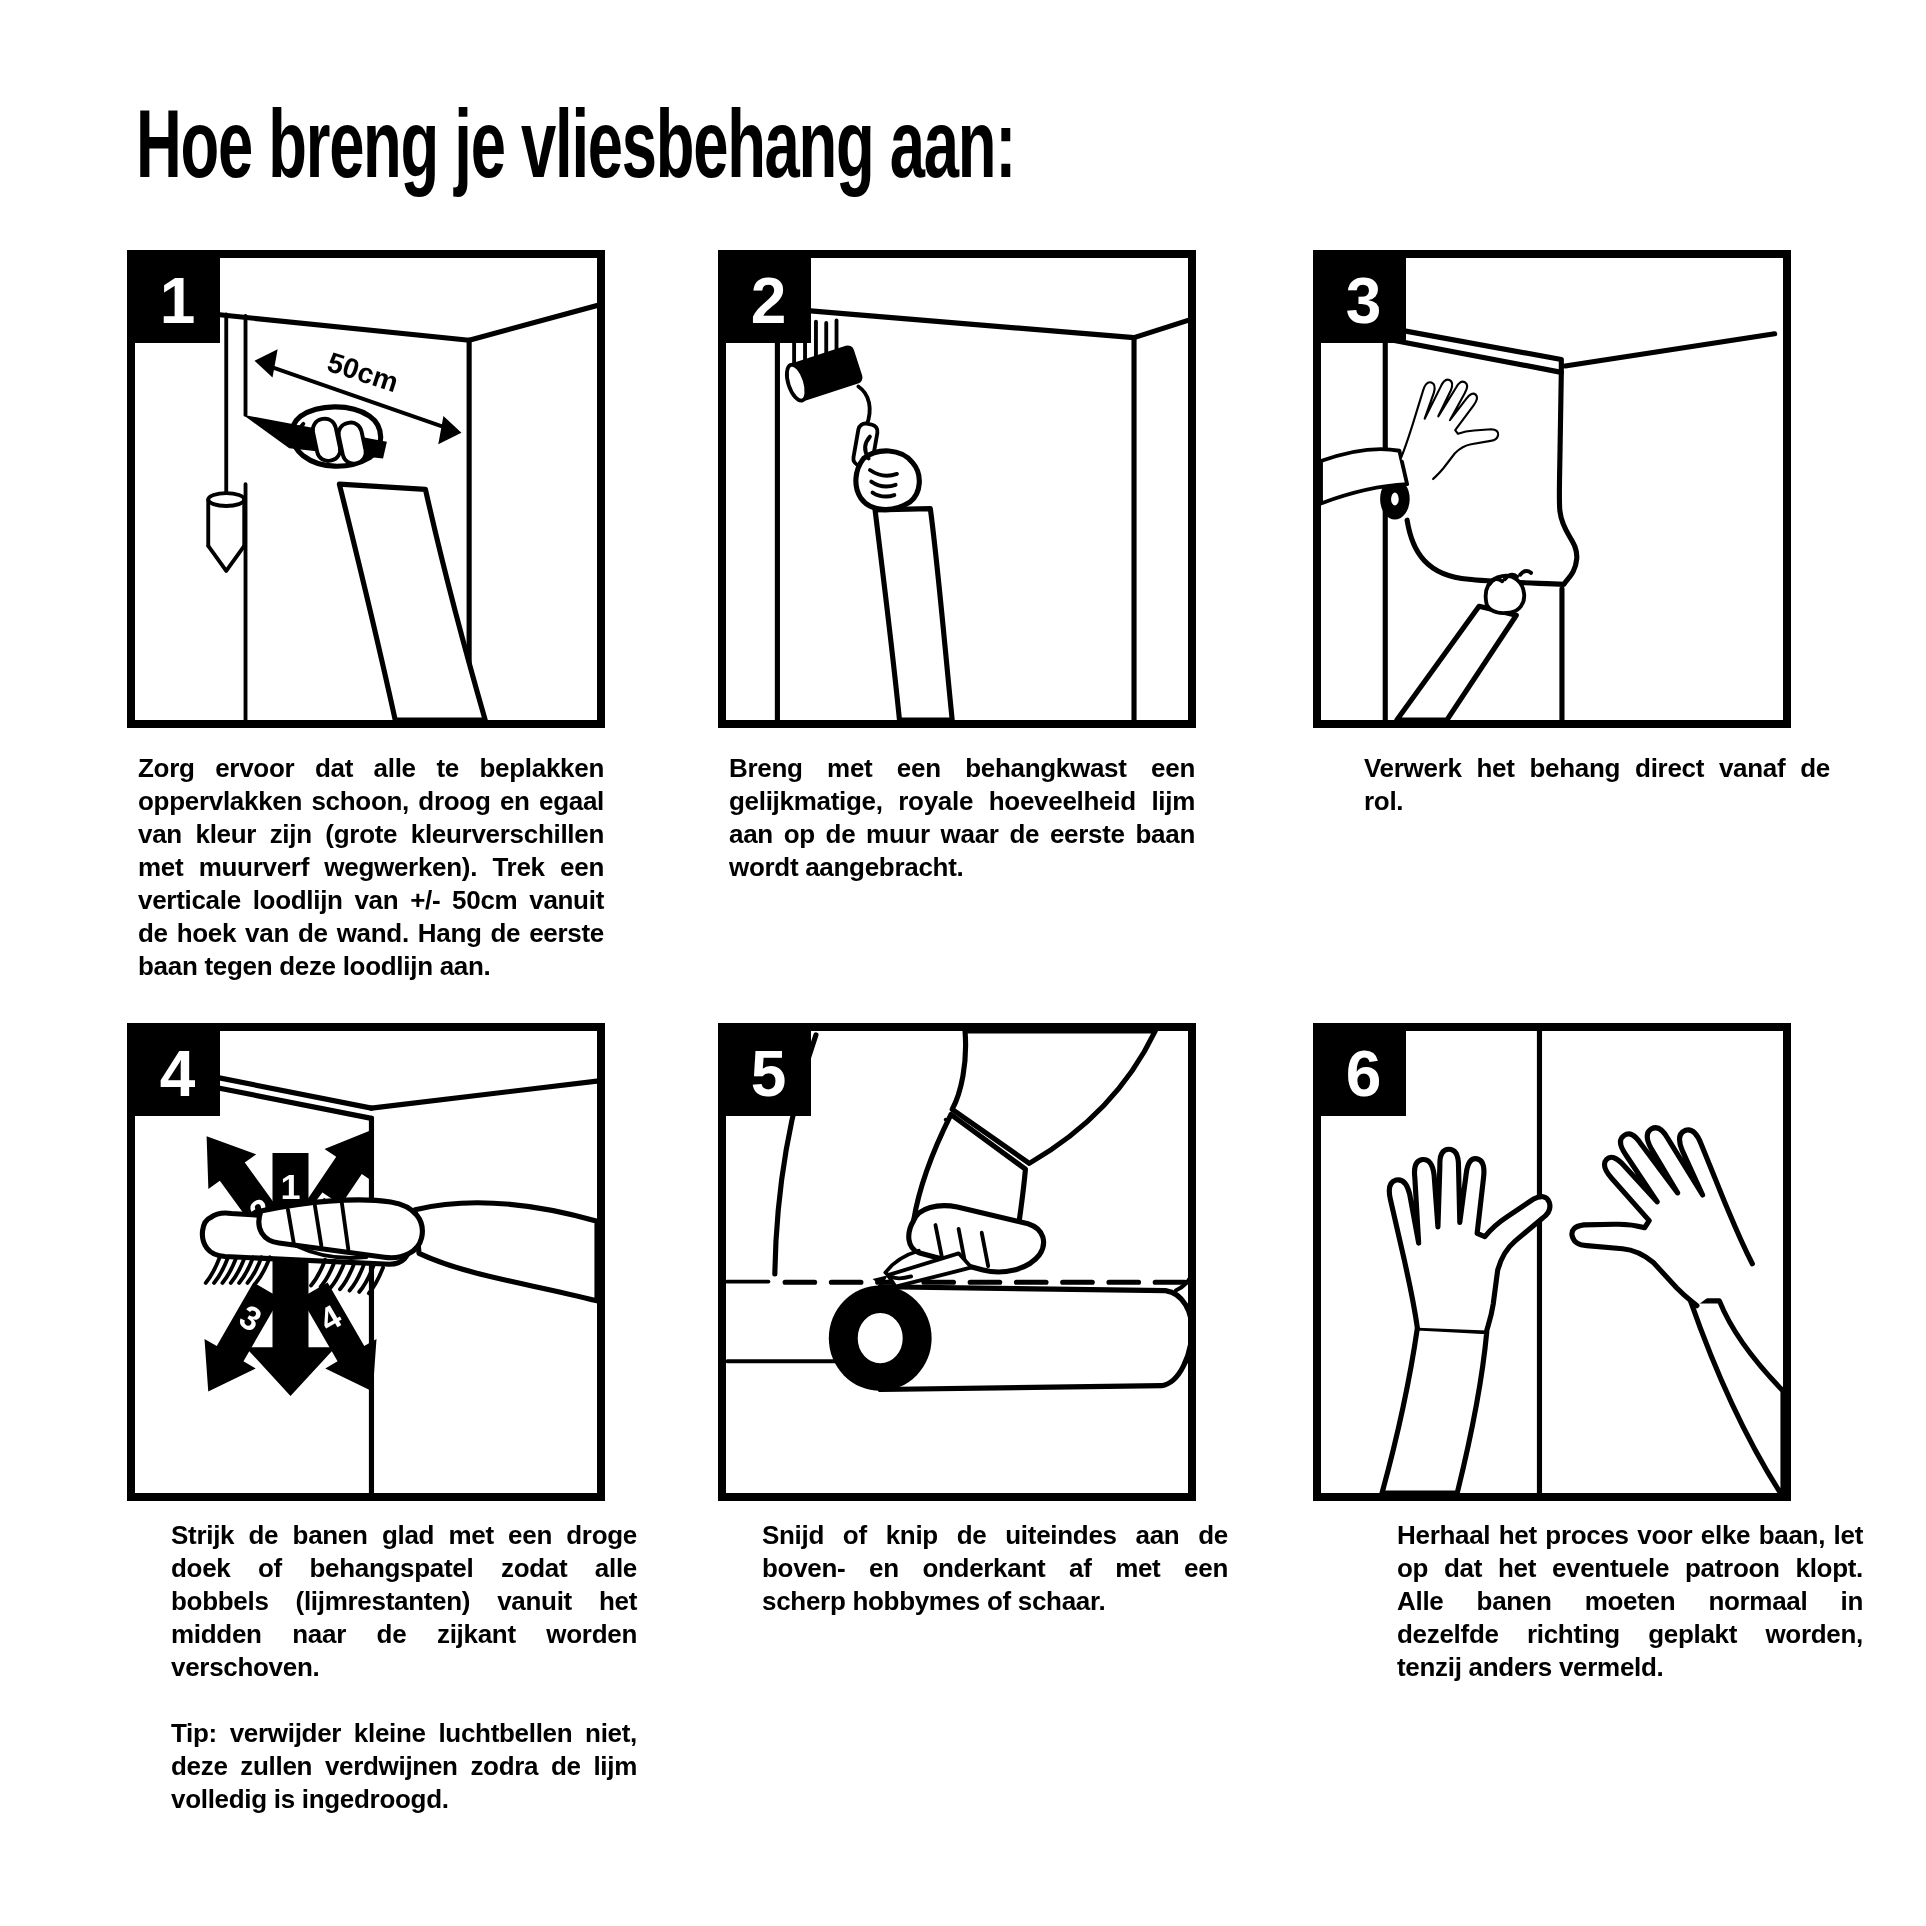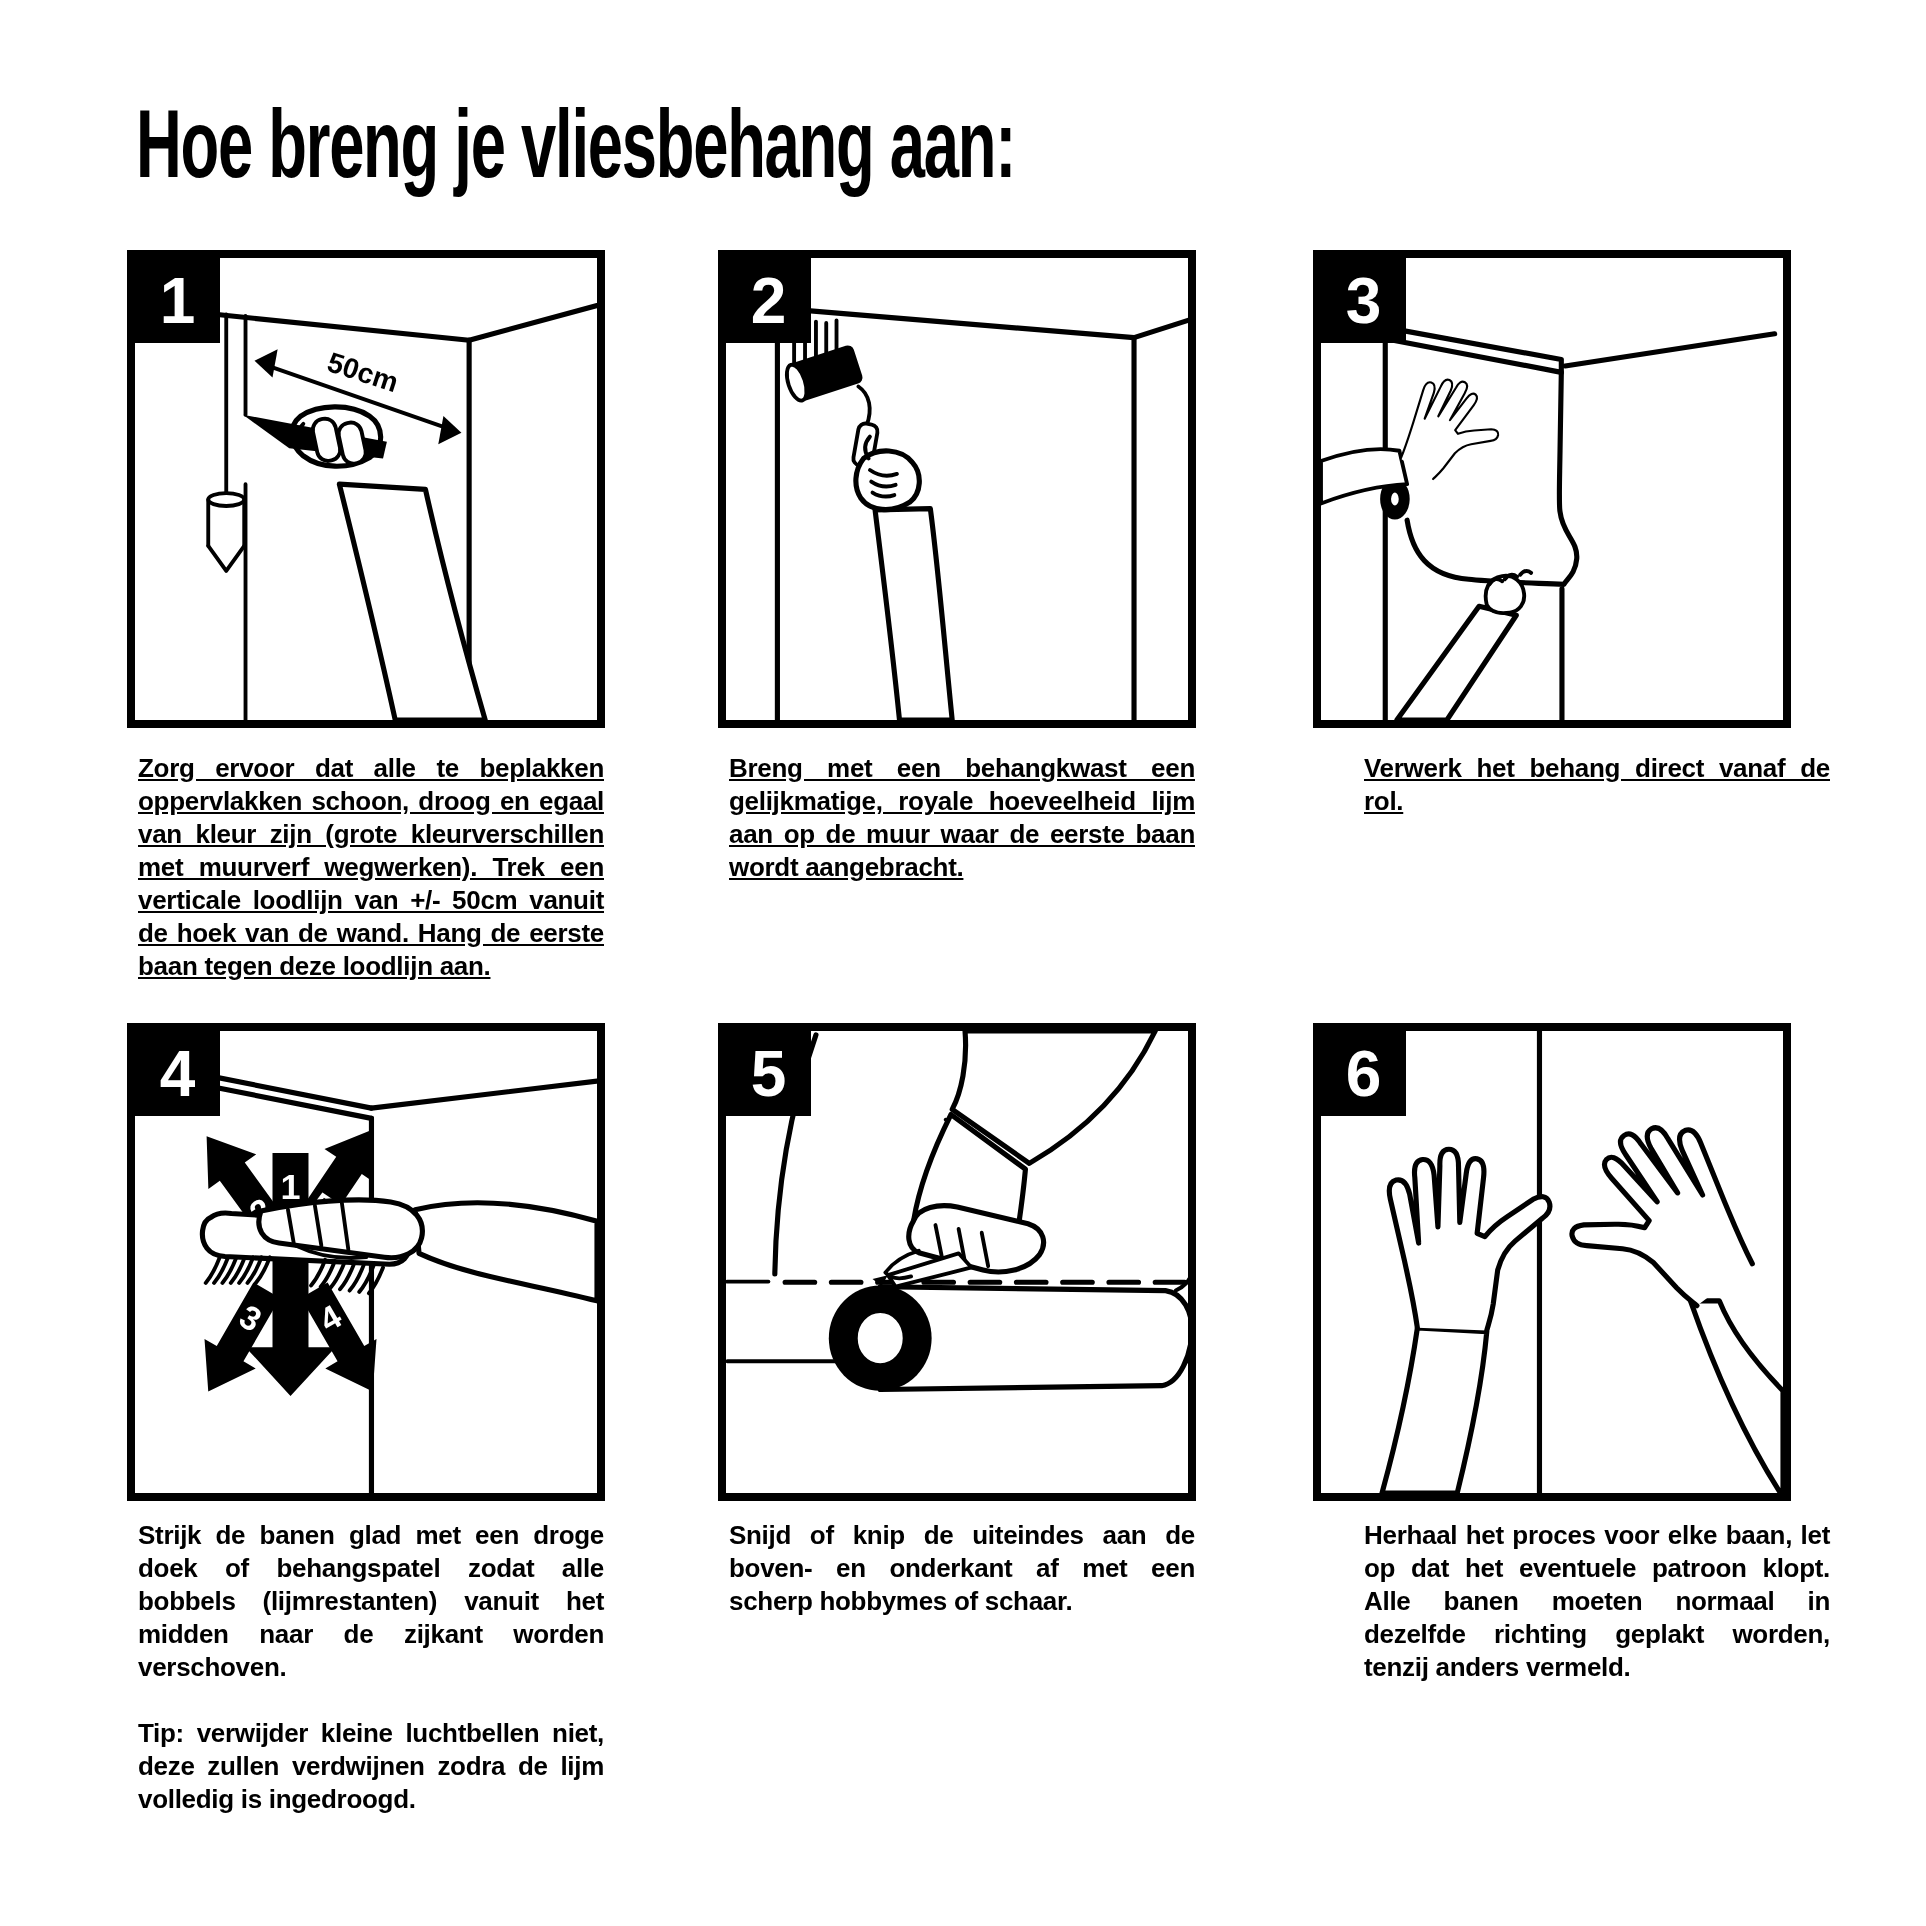--- a/index.html
+++ b/index.html
@@ -20,21 +20,21 @@
        stroke-linecap:round;stroke-linejoin:round;}
   .art .f{fill:#fff;}
   .art .k{fill:#000;stroke:none;}
   .art .thin{stroke-width:6;}
   .art text{stroke:none;fill:#000;font-family:"Liberation Sans",sans-serif;font-weight:bold;}
   .art text.w{fill:#fff;}
   .caption{position:absolute;width:466px;font-size:26px;line-height:33px;font-weight:bold;
            text-align:justify;letter-spacing:-0.3px;}
   .caption p{margin:0;}
   .caption p.gap{margin-top:33px;}
-  .cap1,.cap2,.cap3{top:752px;text-decoration:underline;} .cap4,.cap5,.cap6{top:1519px;}
+  .cap1,.cap2,.cap3{top:752px;} .cap4,.cap5,.cap6{top:1519px;margin-left:33px;}
   .capc1{left:138px;} .capc2{left:729px;} .capc3{left:1364px;}
 </style>
 </head>
 <body>
 
 <div class="title">Hoe breng je vliesbehang aan:</div>
 
 <div class="panel p1 c1">
   <div class="tab">1</div>
   <svg class="art" viewBox="0 0 719 719">

